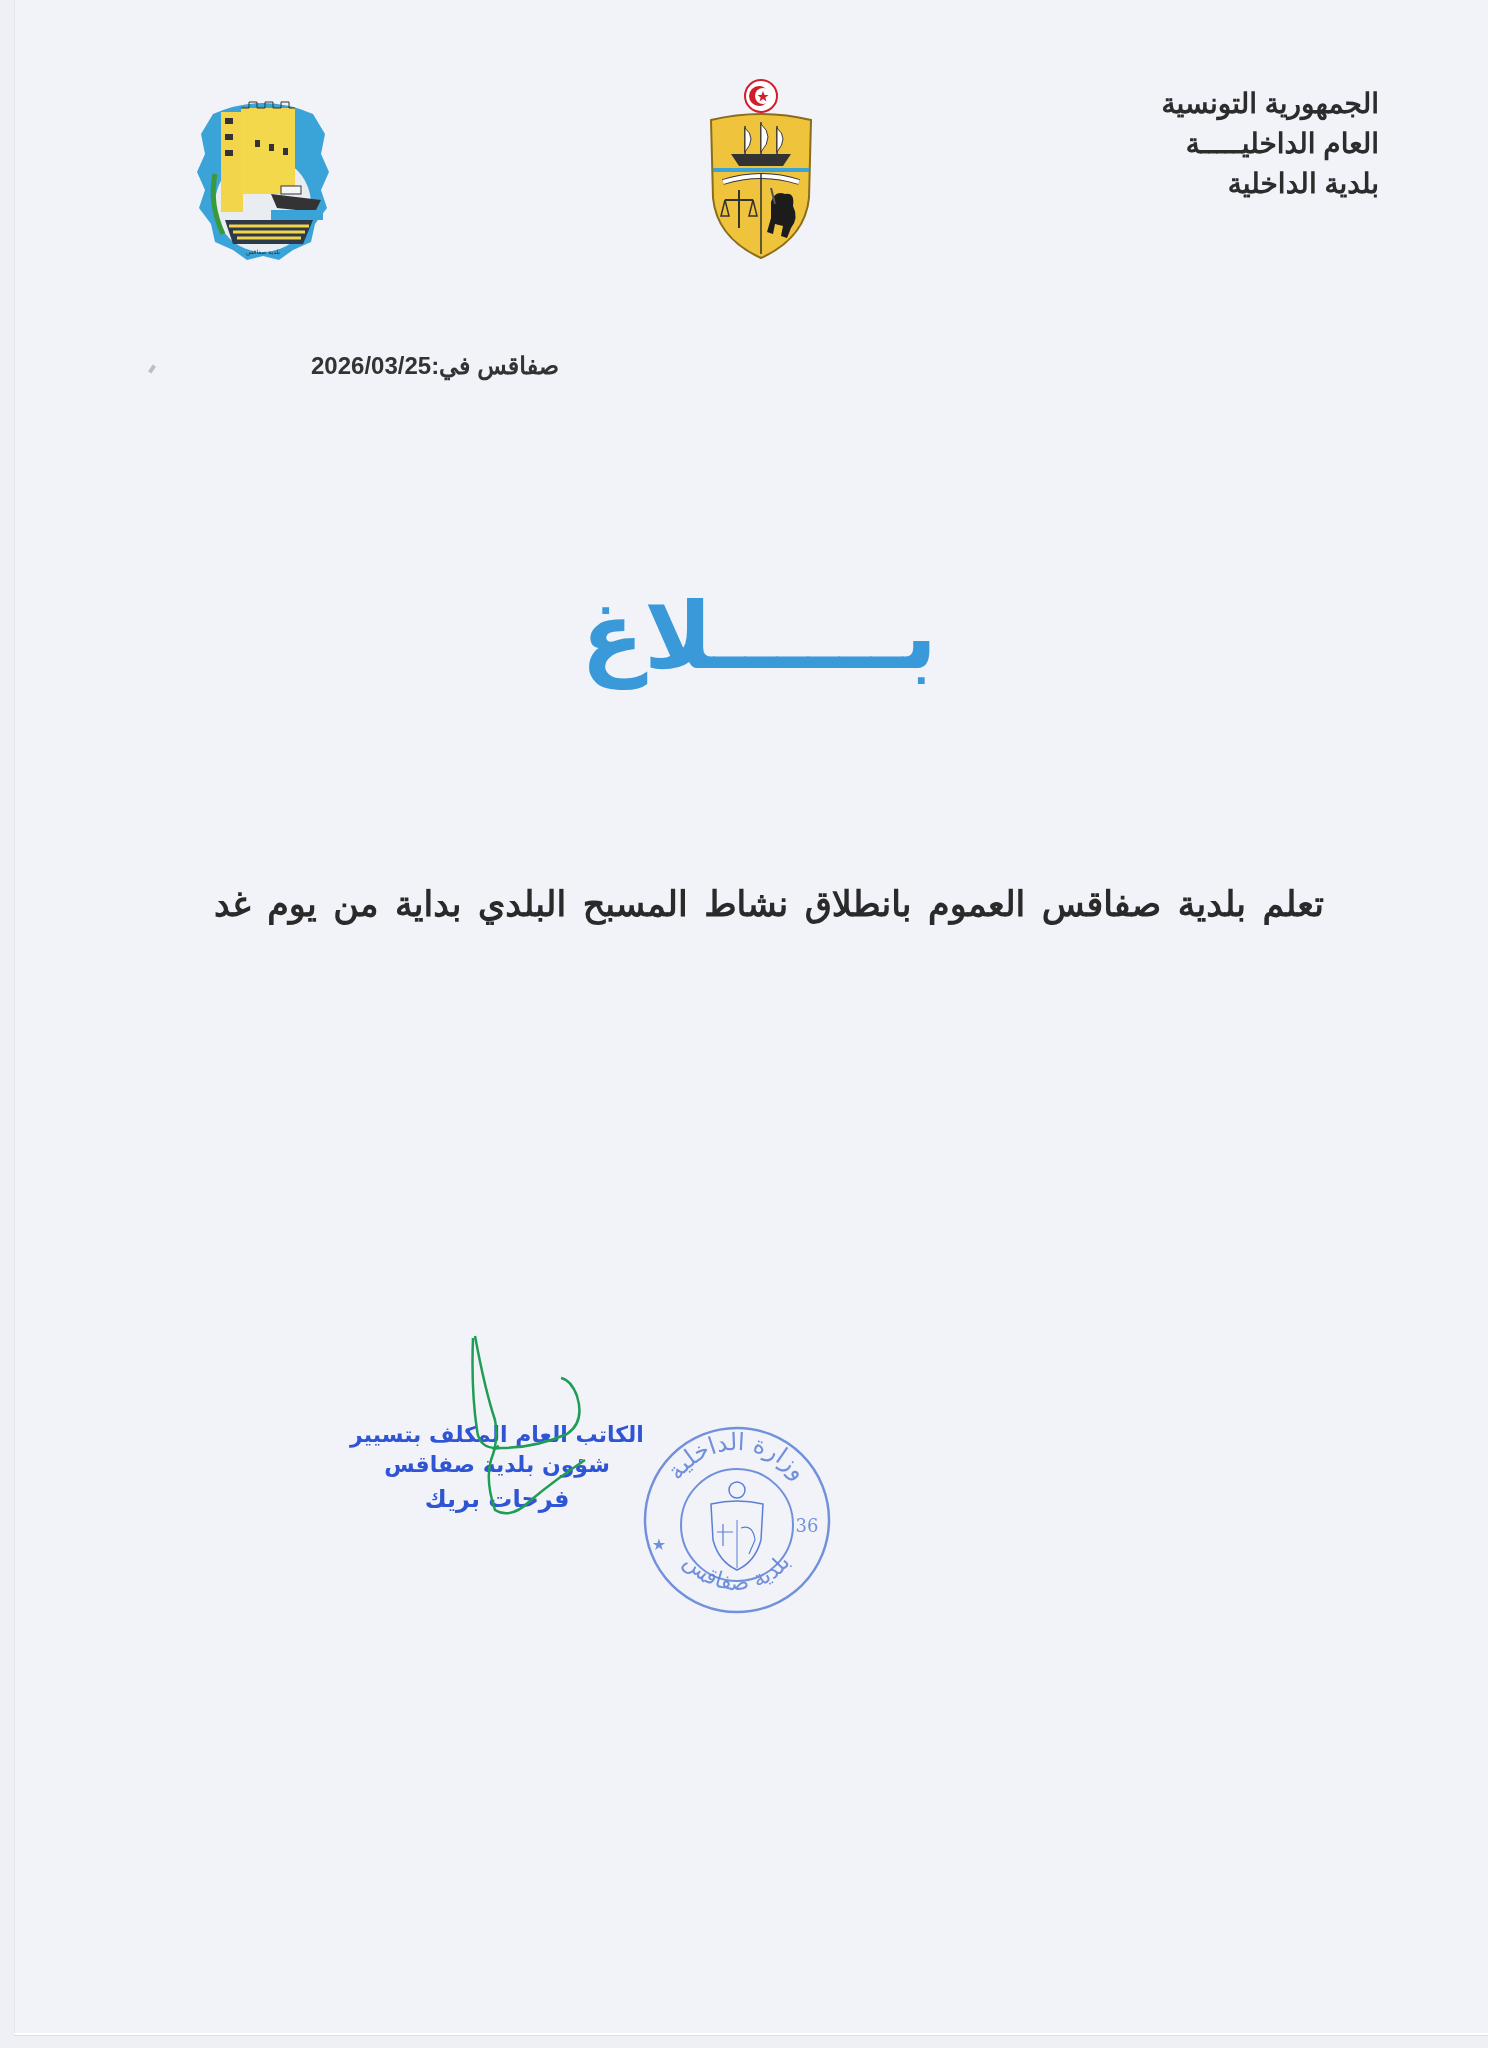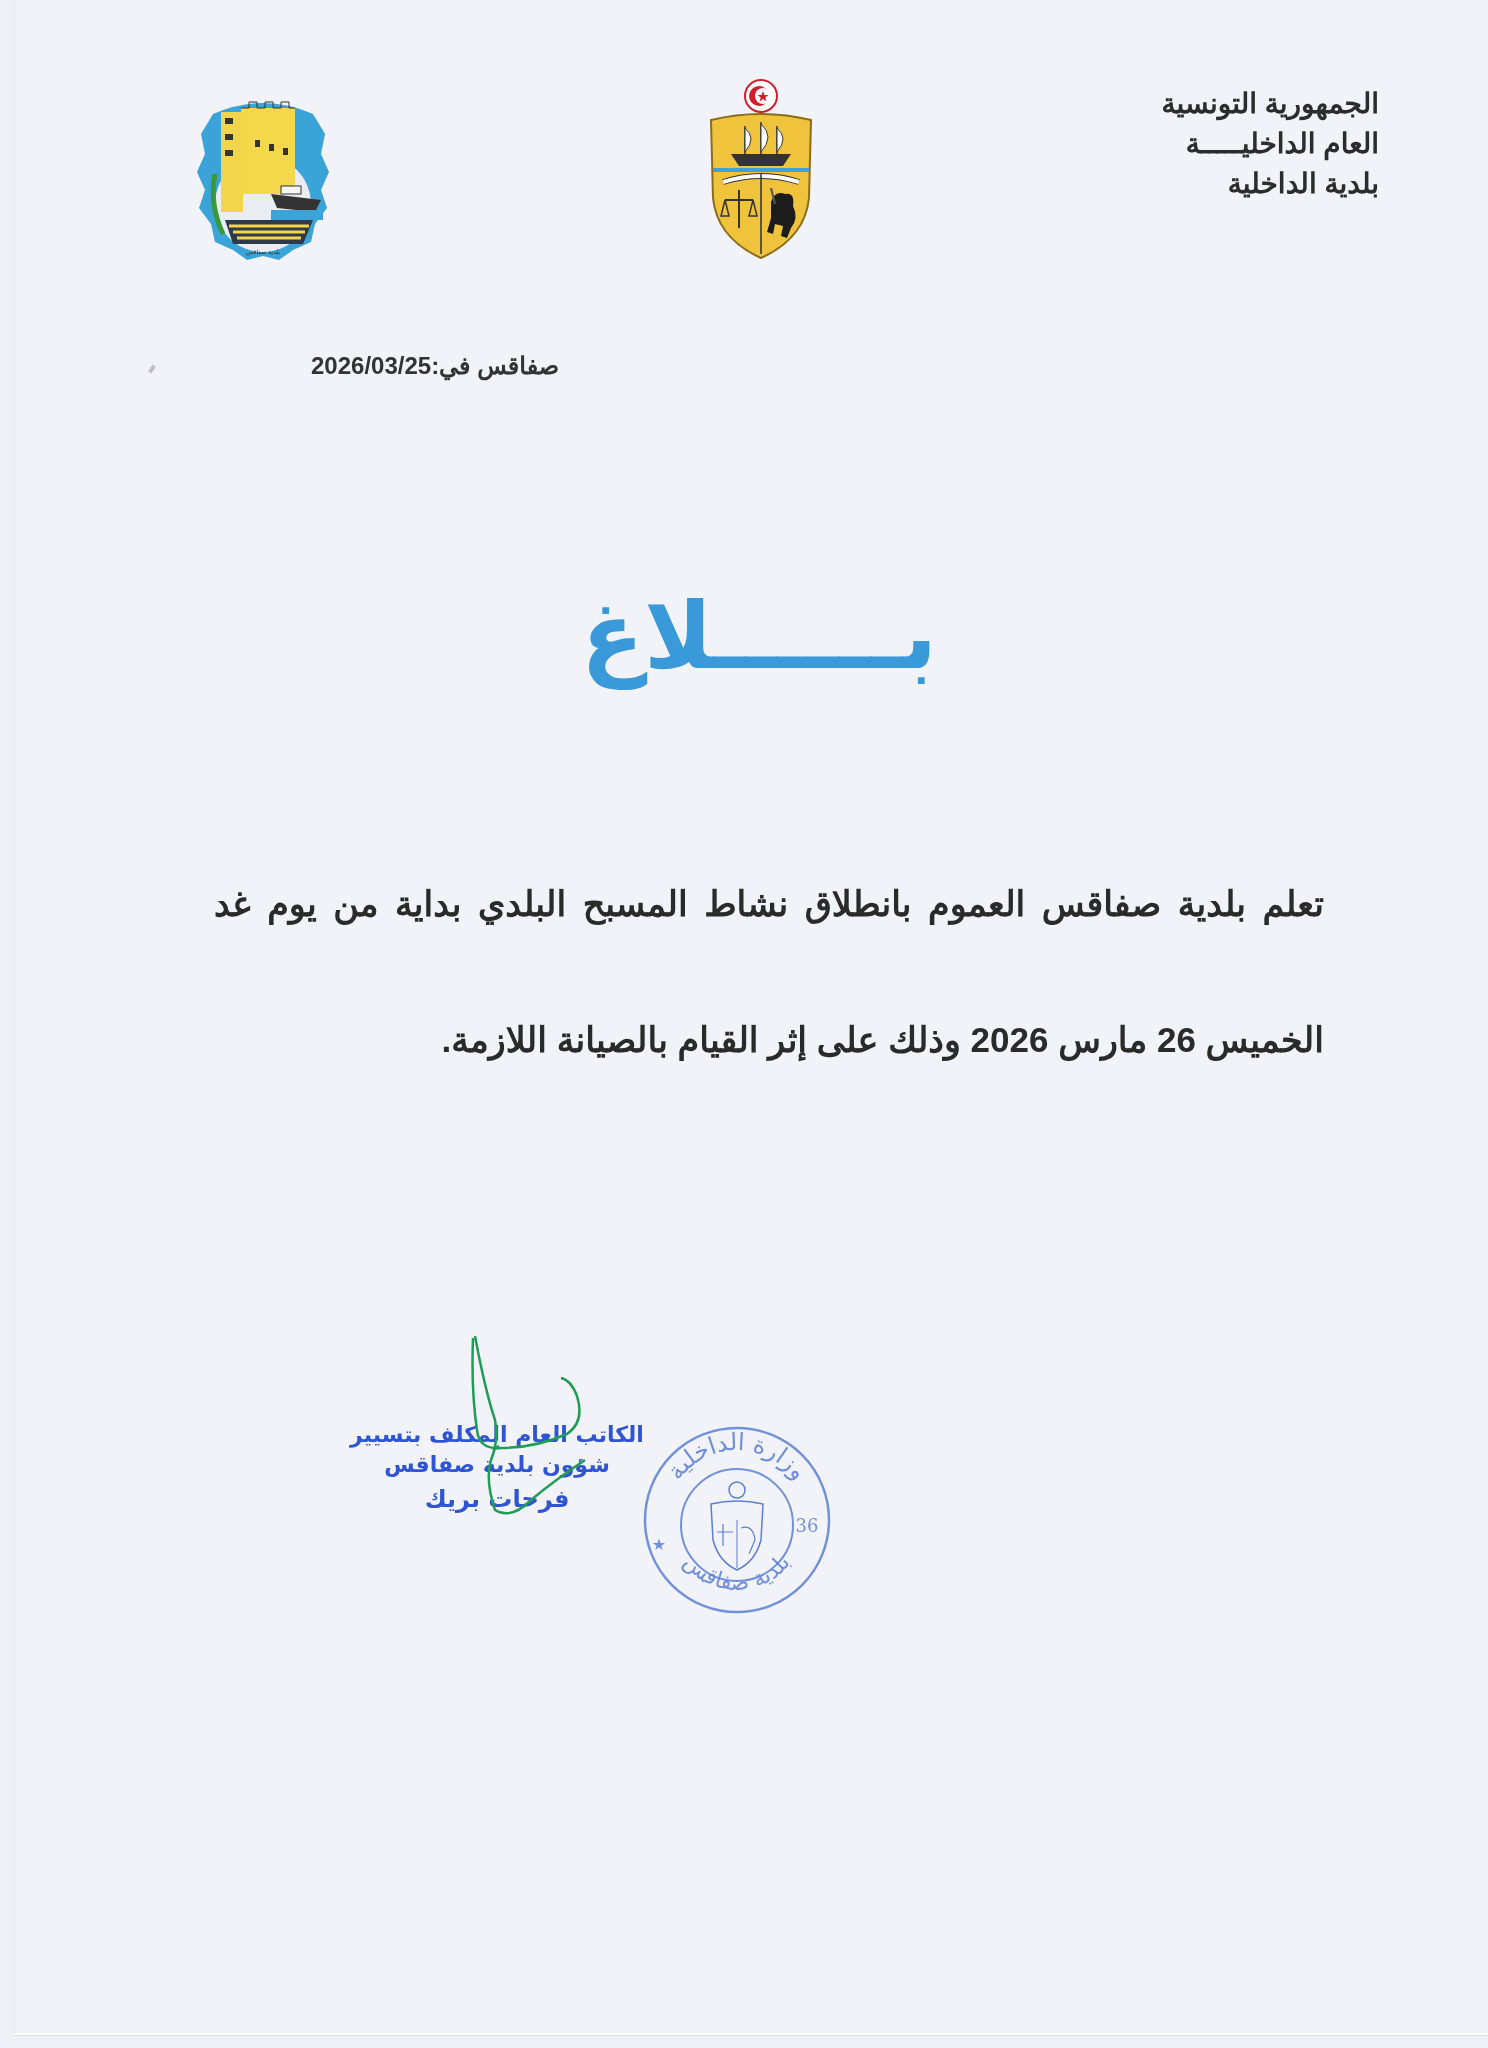--- a/index.html
+++ b/index.html
@@ -216,21 +216,20 @@
     <path d="M70 110 L74 126" stroke="#555" stroke-width="2"></path>
   </svg>
 
   <div class="speck"></div>
 
   <div class="date-line ar">صفاقس في:2026/03/25</div>
 
   <div class="title ar">بــــــلاغ</div>
 
   <div class="body-line line1 ar">تعلم بلدية صفاقس العموم بانطلاق نشاط المسبح البلدي بداية من يوم غد</div>
-  <div class="body-line line2 ar">الخميس 26 مارس 2026 وذلك على إثر القيام بالصيانة اللازمة.</div>
 
   <div class="sig-text ar">
     <div class="s1">الكاتب العام المكلف بتسيير</div>
     <div class="s2">شؤون بلدية صفاقس</div>
     <div class="s3">فرحات بريك</div>
   </div>
 
   <svg class="signature-scribble" viewBox="0 0 160 200">
     <path d="M20 6 Q30 60 40 90 Q44 110 36 130 Q30 150 40 180 Q56 190 76 170 Q100 150 130 130" stroke="#1f9d55" stroke-width="2.5" fill="none"></path>
     <path d="M18 8 Q16 60 22 100 Q24 120 46 118 Q80 118 112 104 Q130 92 122 66 Q116 50 106 48" stroke="#1f9d55" stroke-width="2.5" fill="none"></path>

